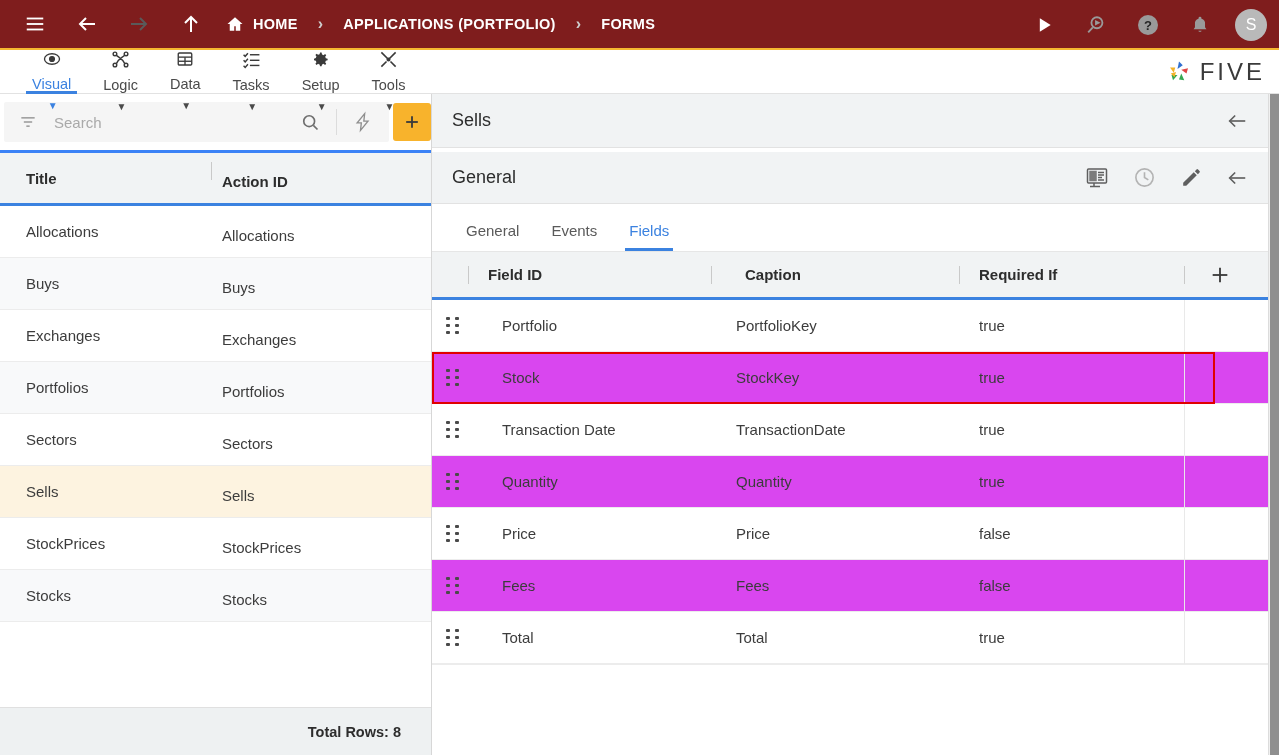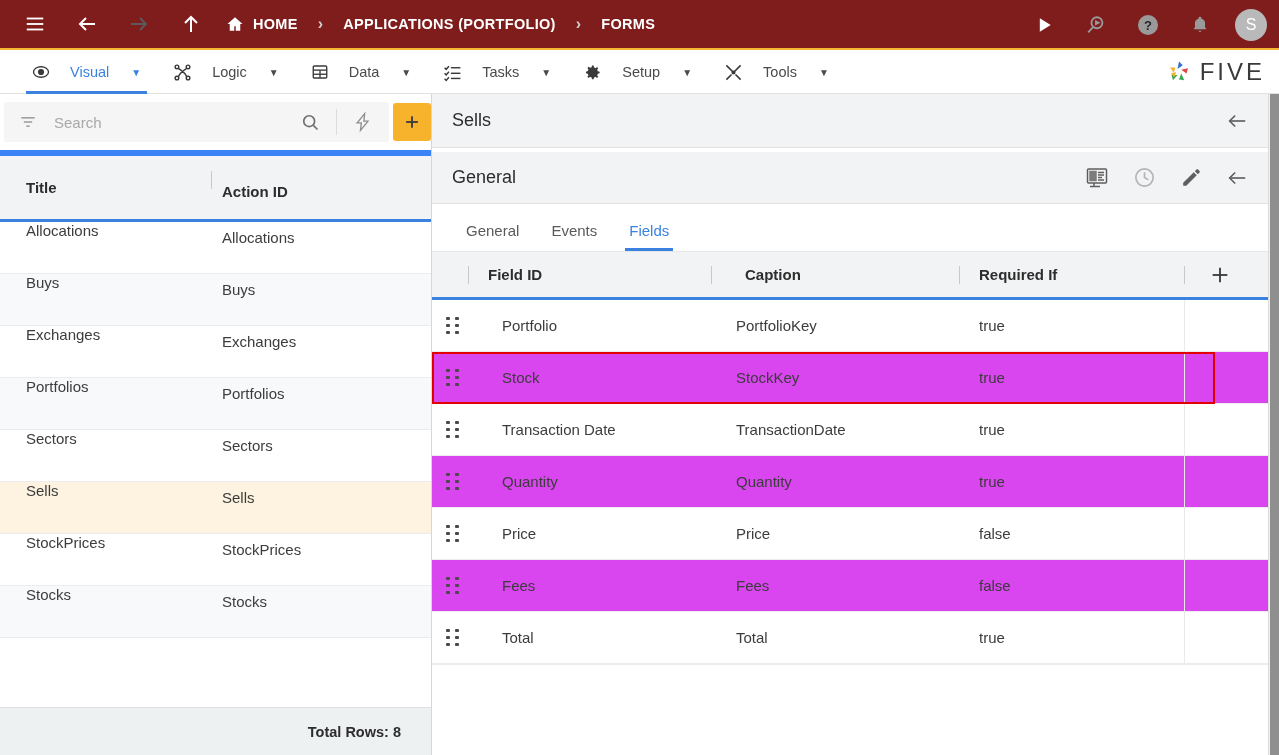--- a/index.html
+++ b/index.html
@@ -56,25 +56,26 @@
   
   .menubar {
     height: 44px; width: 1279px;
     background: #ffffff;
     border-bottom: 1px solid #e2e2e2;
     display: flex; align-items: stretch;
     padding-left: 16px;
     position: relative;
   }
   .menu-item {
-    display: flex; align-items: center; gap: 20px;
+    display: flex; align-items: center; gap: 8px;
     padding: 0 16px;
     color: #4a4a4a; font-size: 14.5px;
     position: relative;
     height: 44px;
+    flex-direction: column;
   }
   .menu-item .caret { font-size: 10px; margin-left: 2px; color: #4a4a4a; }
   .menu-item.active { color: #3b82e0; }
   .menu-item.active .caret { color: #3b82e0; }
   .menu-item.active::after {
     content: ""; position: absolute; left: 10px; right: 10px;
     bottom: 0; height: 3px; background: #3b82e0;
   }
   .logo-wrap {
     position: absolute; right: 14px; top: 0; height: 44px;
@@ -117,29 +118,29 @@
   .mag-ico { color: #6e6e6e; display: flex; align-items: center; padding: 0 10px; }
   .v-div { width: 1px; height: 26px; background: #dcdcdc; margin: 0 6px; }
   .bolt-ico { color: #8e8e8e; display: flex; align-items: center; padding: 0 10px; }
   .plus-btn {
     width: 38px; height: 38px; background: #f8b32c;
     display: flex; align-items: center; justify-content: center;
     color: #3a3a3a; border-radius: 3px; margin-left: 4px;
   }
 
   .lt-head {
-    height: 72px; background: #f1f3f4;
+    height: 56px; background: #f1f3f4;
     display: flex; align-items: center;
     border-bottom: 3px solid #3b82e0;
-    border-top: 6px solid #3b82f6;
+    border-top: 3px solid #3b82f6;
   }
   .lt-head .cell { font-size: 15px; font-weight: 700; color: #2d2d2d; }
   .lt-body { flex: 1; overflow: hidden; }
   .lt-row {
-    height: 52px; display: flex; 
+    height: 52px; display: flex; align-items: center;
     border-bottom: 1px solid #ececec;
     background: #ffffff;
   }
   .lt-row.alt { background: #f8f9fa; }
   .lt-row.selected { background: #fdf3e0; }
   .lt-row .cell { font-size: 15px; color: #3c3c3c; }
   .cell.c1 { width: 212px; padding-left: 26px; position: relative; }
   .cell.c2 { flex: 1; padding-left: 10px; margin-top: 7px; }
   .lt-head .cell.c1::after {
     content: ""; position: absolute; right: 0; top: -8px;

